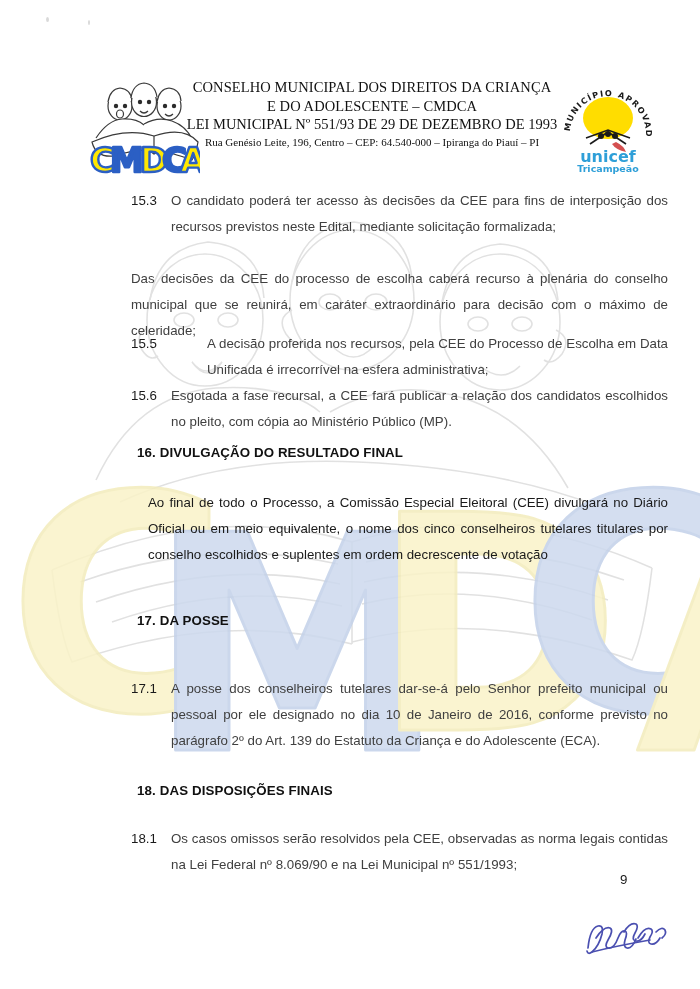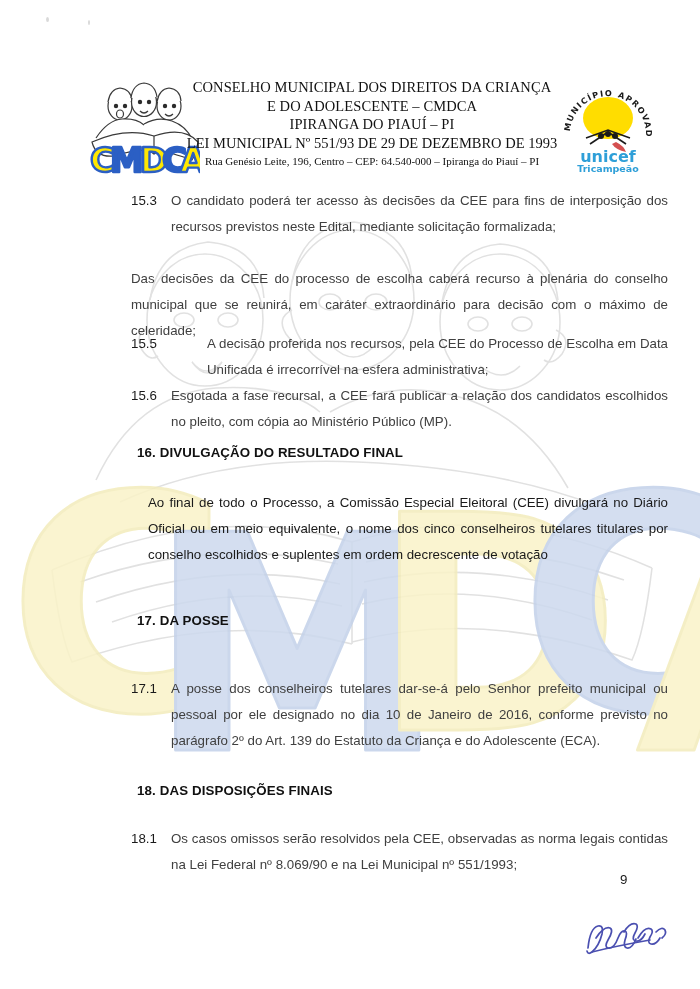--- a/index.html
+++ b/index.html
@@ -252,21 +252,20 @@
           <text x="52" y="96" fill="#ffe800">D</text>
           <text x="74" y="96" fill="#2b5fc4">C</text>
           <text x="92" y="96" fill="#ffe800">A</text>
         </g>
       </svg>
     </div>
 
     <div class="header-text">
       <div class="l1">CONSELHO MUNICIPAL DOS DIREITOS DA CRIANÇA</div>
       <div class="l2">E DO ADOLESCENTE – CMDCA</div>
-      <div class="l3">IPIRANGA DO PIAUÍ – PI</div>
       <div class="l4">LEI MUNICIPAL Nº 551/93 DE 29 DE DEZEMBRO DE 1993</div>
       <div class="l5">Rua Genésio Leite, 196, Centro – CEP: 64.540-000 – Ipiranga do Piauí – PI</div>
     </div>
 
     <div class="unicef-logo">
       <svg viewBox="0 0 104 104" xmlns="http://www.w3.org/2000/svg">
         <defs>
           <path id="arcpath" d="M14,62 A38,38 0 0 1 90,62"></path>
         </defs>
         <text font-family="DejaVu Sans, sans-serif" font-size="8.2" font-weight="bold" fill="#1a1a1a" letter-spacing="1.4">

